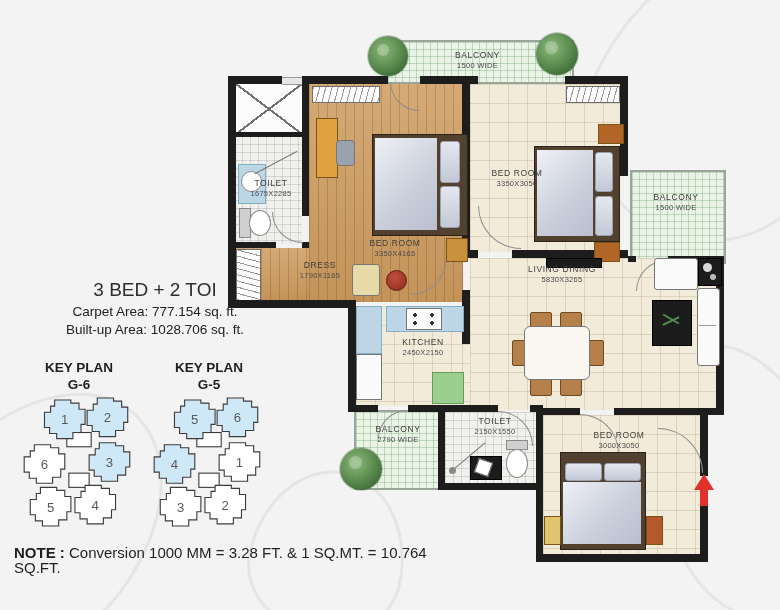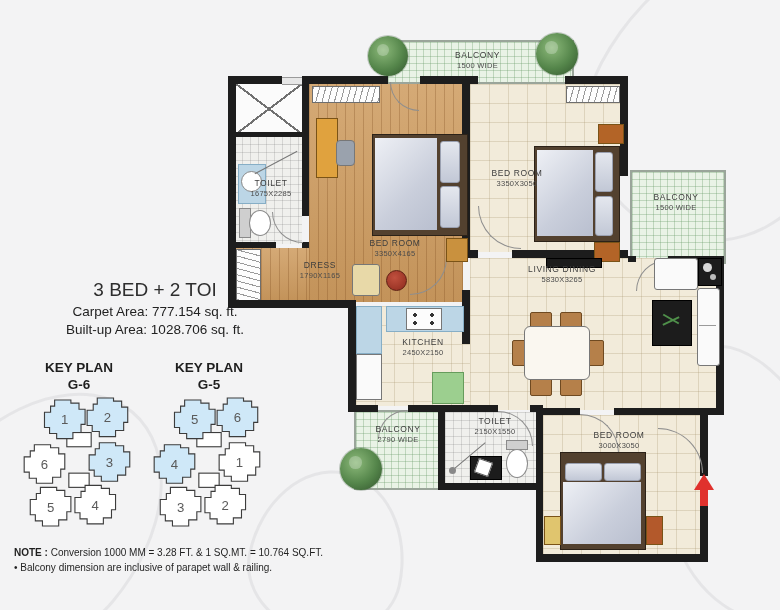--- a/index.html
+++ b/index.html
@@ -37,21 +37,21 @@
   .whitebox{position:absolute;background:#fafafa;border:1px solid #777;}
   .darkbox{position:absolute;background:#1c1c1c;border:1px solid #000;}
   .counter{position:absolute;background:#bcd6e6;border:1px solid #86aec6;}
   .chair{position:absolute;background:#b5804a;border:1px solid #6f4a21;border-radius:2px;}
   .info{position:absolute;text-align:center;color:#2e2e2e;}
   .info .t1{font-size:15.5px;letter-spacing:0.3px;}
   .info .t2{font-size:19px;font-weight:normal;margin-top:7px;}
   .info .a{font-size:13.5px;margin-top:3px;color:#222;}
   .info .sale{font-size:13.5px;margin-top:3px;font-weight:bold;color:#ee147d;}
   .kp-title{font-size:13.5px;font-weight:bold;color:#1e1e1e;text-align:center;line-height:1.25;}
-  .notes{position:absolute;color:#1f1f1f;font-size:10px;line-height:14.5px;}
+  .notes{position:absolute;color:#1f1f1f;font-size:15px;line-height:14.5px;}
   .notes b{font-weight:bold;}
   .arrow-up{position:absolute;width:0;height:0;border-left:10px solid transparent;border-right:10px solid transparent;border-bottom:16px solid #e0312d;}
   .arrow-stem{position:absolute;width:8px;height:17px;background:#e0312d;}
   .sprig{position:absolute;background:#4f8f4a;}
 </style>
 </head>
 <body>
 
 <div class="leaf" style="left:600px;top:-60px;width:240px;height:300px;transform:rotate(28deg);"></div>
 <div class="leaf" style="left:660px;top:340px;width:170px;height:280px;transform:rotate(-18deg);"></div>
@@ -295,14 +295,13 @@
       <text x="20" y="72">4</text>
       <text x="84" y="70">1</text>
       <text x="26" y="114">3</text>
       <text x="70" y="112">2</text>
     </g>
   </svg>
 </div>
 
 <div class="notes" style="left:14px;top:546px;width:420px;">
   <div><b>NOTE : </b><span>Conversion 1000 MM = 3.28 FT. &amp; 1 SQ.MT. = 10.764 SQ.FT.</span></div>
-  <div>• Balcony dimension are inclusive of parapet wall &amp; railing.</div>
 </div>
 
 </body></html>

